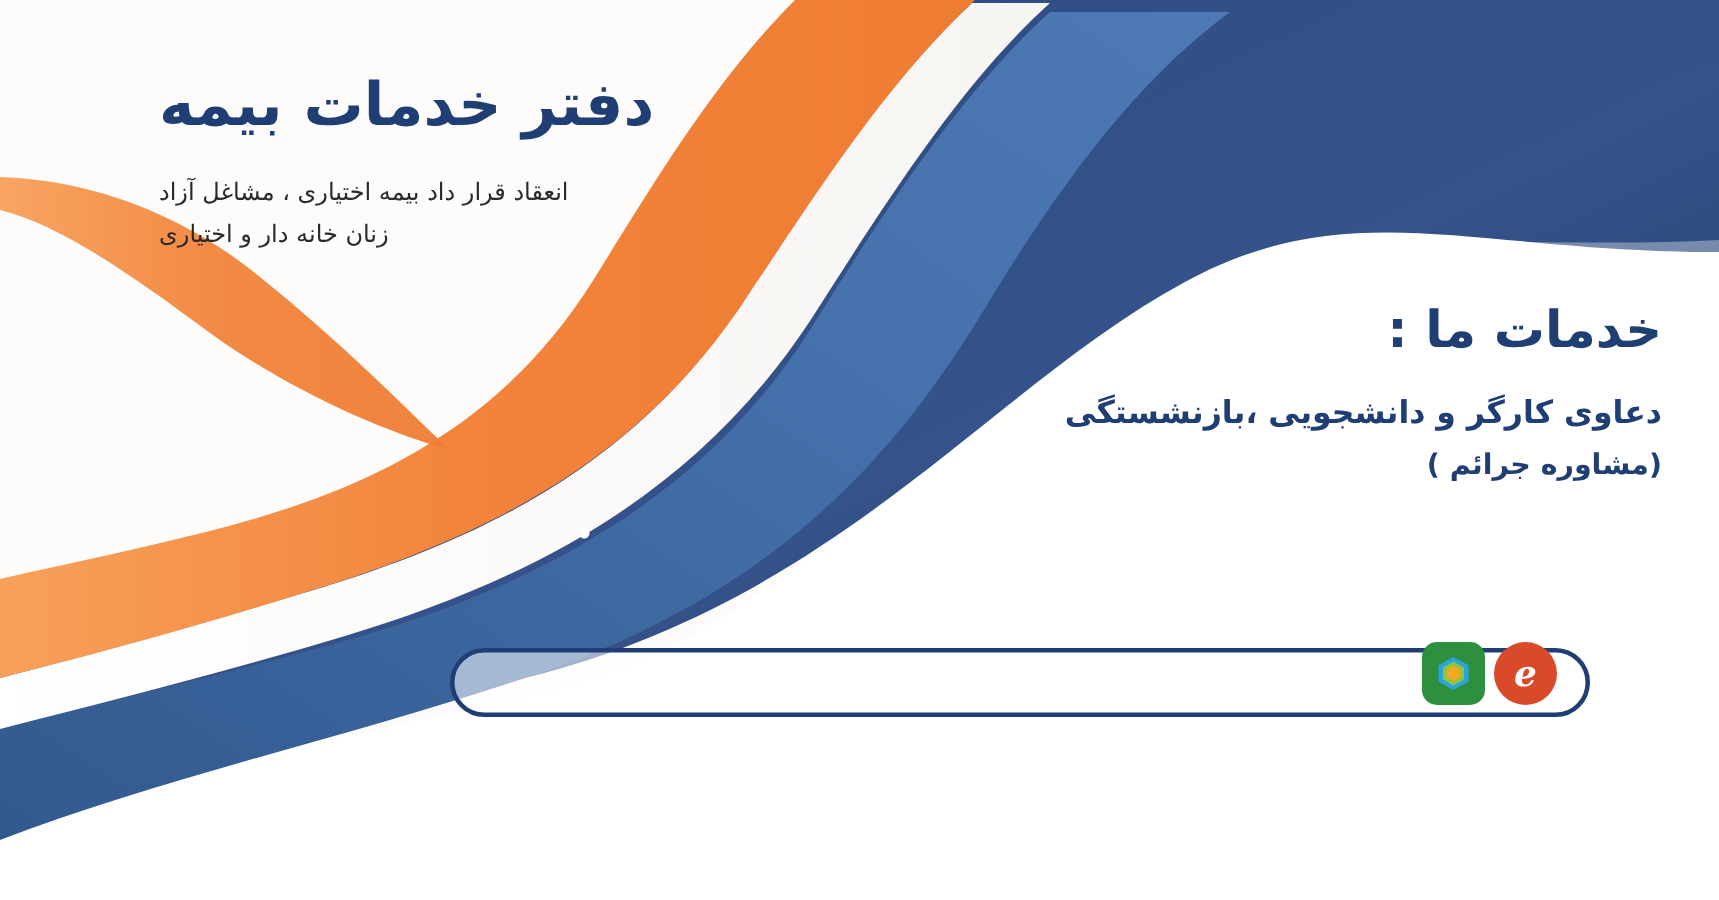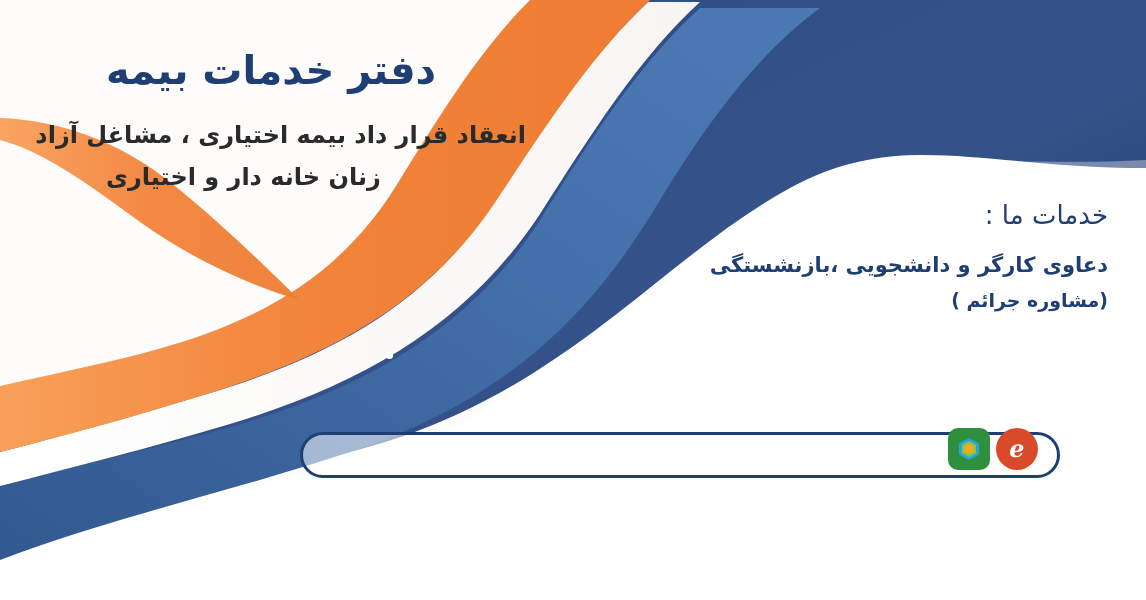--- a/index.html
+++ b/index.html
@@ -34,41 +34,41 @@
     font-size: 40px;
     font-weight: bold;
     color: #1f3f74;
     letter-spacing: 0px;
     line-height: 1.1;
     margin: 0 0 22px 0;
     direction: rtl;
     white-space: nowrap;
   }
   .sub-line {
-    font-size: 24px;
-    font-weight: bold;
+    font-size: 16px;
+    font-weight: normal;
     color: #2a2a2a;
     line-height: 1.75;
     direction: rtl;
     margin: 0;
     white-space: nowrap;
   }
   
   .services-block {
     position: absolute;
     top: 200px;
     right: 38px;
     width: 560px;
     text-align: right;
     direction: rtl;
     z-index: 5;
   }
   .services-title {
-    font-size: 26px;
-    font-weight: normal;
+    font-size: 34px;
+    font-weight: bold;
     color: #1f3f74;
     margin: 0 0 16px 0;
     line-height: 1.2;
   }
   .services-list {
     margin: 0;
     padding: 0;
     list-style: none;
   }
   .services-list li {

